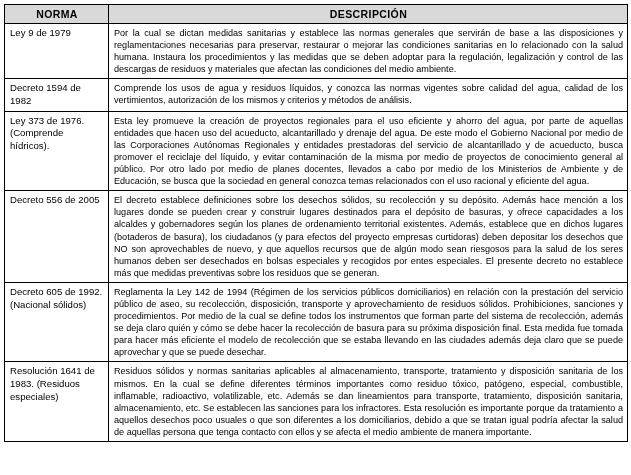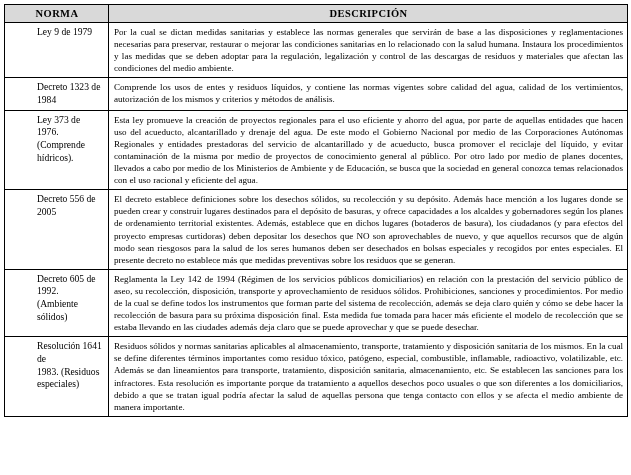--- a/index.html
+++ b/index.html
@@ -24,21 +24,20 @@
     border-collapse: collapse;
     width: 623px;
     table-layout: fixed;
     border: 1px solid #000000;
   }
   table.norma-table th,
   table.norma-table td {
     border: 1px solid #000000;
     vertical-align: top;
     padding: 3px 4px 3px 5px;
-    font-family: Liberation Serif, serif;
   }
   thead th {
     background: #d9d9d9;
     text-align: center;
     vertical-align: middle;
     font-weight: bold;
     font-size: 10.5px;
     letter-spacing: 0.4px;
     padding-top: 5px;
     padding-bottom: 5px;
@@ -57,21 +56,21 @@
   td.desc-cell {
     font-size: 9.1px;
     line-height: 1.33;
     text-align: justify;
     vertical-align: top;
     padding-left: 5px;
     padding-right: 5px;
     hyphens: manual;
     margin-left: 40px;
   }
-  .norma-line { display: block; margin-left: 27px; }
+  .norma-line { display: block; }
 </style>
 </head>
 <body>
 
 <div class="page">
   <table class="norma-table">
     <colgroup>
       <col class="c-norma">
       <col class="c-desc">
     </colgroup>
@@ -84,43 +83,43 @@
     <tbody>
       <tr>
         <td class="norma-cell">
           <span class="norma-line">Ley 9 de 1979</span>
           <span class="norma-line"></span>
         </td>
         <td class="desc-cell">Por la cual se dictan medidas sanitarias y establece las normas generales que servirán de base a las disposiciones y reglamentaciones necesarias para preservar, restaurar o mejorar las condiciones sanitarias en lo relacionado con la salud humana. Instaura los procedimientos y las medidas que se deben adoptar para la regulación, legalización y control de las descargas de residuos y materiales que afectan las condiciones del medio ambiente.</td>
       </tr>
       <tr>
         <td class="norma-cell">
-          <span class="norma-line">Decreto 1323 de 1984</span>
+          <span class="norma-line">Decreto 1594 de 1982</span>
           <span class="norma-line"></span>
         </td>
-        <td class="desc-cell">Comprende los usos de entes y residuos líquidos, y contiene las normas vigentes sobre calidad del agua, calidad de los vertimientos, autorización de los mismos y criterios y métodos de análisis.</td>
+        <td class="desc-cell">Comprende los usos de agua y residuos líquidos, y conozca las normas vigentes sobre calidad del agua, calidad de los vertimientos, autorización de los mismos y criterios y métodos de análisis.</td>
       </tr>
       <tr>
         <td class="norma-cell">
           <span class="norma-line">Ley 373 de 1976.</span>
           <span class="norma-line">(Comprende hídricos).</span>
         </td>
         <td class="desc-cell">Esta ley promueve la creación de proyectos regionales para el uso eficiente y ahorro del agua, por parte de aquellas entidades que hacen uso del acueducto, alcantarillado y drenaje del agua. De este modo el Gobierno Nacional por medio de las Corporaciones Autónomas Regionales y entidades prestadoras del servicio de alcantarillado y de acueducto, busca promover el reciclaje del líquido, y evitar contaminación de la misma por medio de proyectos de conocimiento general al público. Por otro lado por medio de planes docentes, llevados a cabo por medio de los Ministerios de Ambiente y de Educación, se busca que la sociedad en general conozca temas relacionados con el uso racional y eficiente del agua.</td>
       </tr>
       <tr>
         <td class="norma-cell">
           <span class="norma-line">Decreto 556 de 2005</span>
           <span class="norma-line"></span>
         </td>
         <td class="desc-cell">El decreto establece definiciones sobre los desechos sólidos, su recolección y su depósito. Además hace mención a los lugares donde se pueden crear y construir lugares destinados para el depósito de basuras, y ofrece capacidades a los alcaldes y gobernadores según los planes de ordenamiento territorial existentes. Además, establece que en dichos lugares (botaderos de basura), los ciudadanos (y para efectos del proyecto empresas curtidoras) deben depositar los desechos que NO son aprovechables de nuevo, y que aquellos recursos que de algún modo sean riesgosos para la salud de los seres humanos deben ser desechados en bolsas especiales y recogidos por entes especiales. El presente decreto no establece más que medidas preventivas sobre los residuos que se generan.</td>
       </tr>
       <tr>
         <td class="norma-cell">
           <span class="norma-line">Decreto 605 de 1992.</span>
-          <span class="norma-line">(Ambiente sólidos)</span>
+          <span class="norma-line">(Nacional sólidos)</span>
         </td>
         <td class="desc-cell">Reglamenta la Ley 142 de 1994 (Régimen de los servicios públicos domiciliarios) en relación con la prestación del servicio público de aseo, su recolección, disposición, transporte y aprovechamiento de residuos sólidos. Prohibiciones, sanciones y procedimientos. Por medio de la cual se define todos los instrumentos que forman parte del sistema de recolección, además se deja claro quién y cómo se debe hacer la recolección de basura para su próxima disposición final. Esta medida fue tomada para hacer más eficiente el modelo de recolección que se estaba llevando en las ciudades además deja claro que se puede aprovechar y que se puede desechar.</td>
       </tr>
       <tr>
         <td class="norma-cell">
           <span class="norma-line">Resolución 1641 de</span>
           <span class="norma-line">1983. (Residuos especiales)</span>
         </td>
         <td class="desc-cell">Residuos sólidos y normas sanitarias aplicables al almacenamiento, transporte, tratamiento y disposición sanitaria de los mismos. En la cual se define diferentes términos importantes como residuo tóxico, patógeno, especial, combustible, inflamable, radioactivo, volatilizable, etc. Además se dan lineamientos para transporte, tratamiento, disposición sanitaria, almacenamiento, etc. Se establecen las sanciones para los infractores. Esta resolución es importante porque da tratamiento a aquellos desechos poco usuales o que son diferentes a los domiciliarios, debido a que se tratan igual podría afectar la salud de aquellas persona que tenga contacto con ellos y se afecta el medio ambiente de manera importante.</td>
       </tr>

